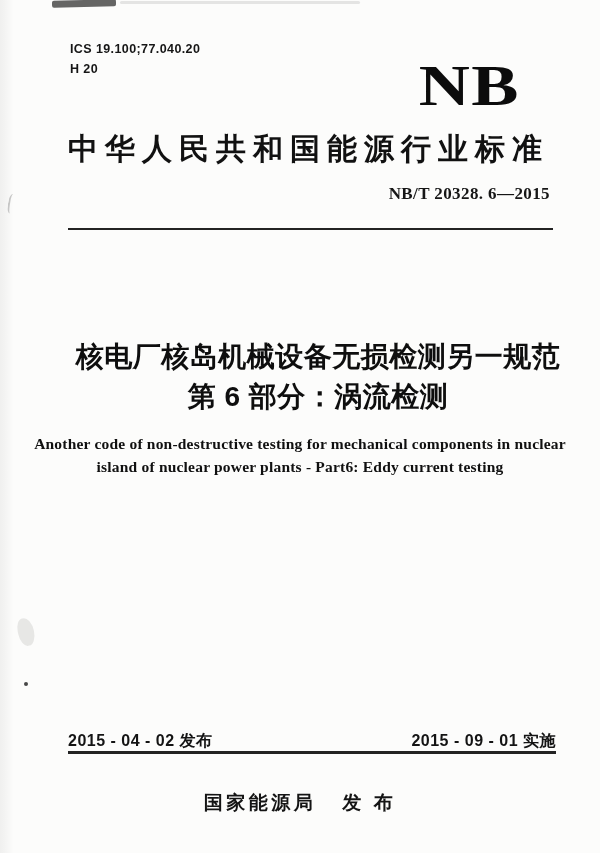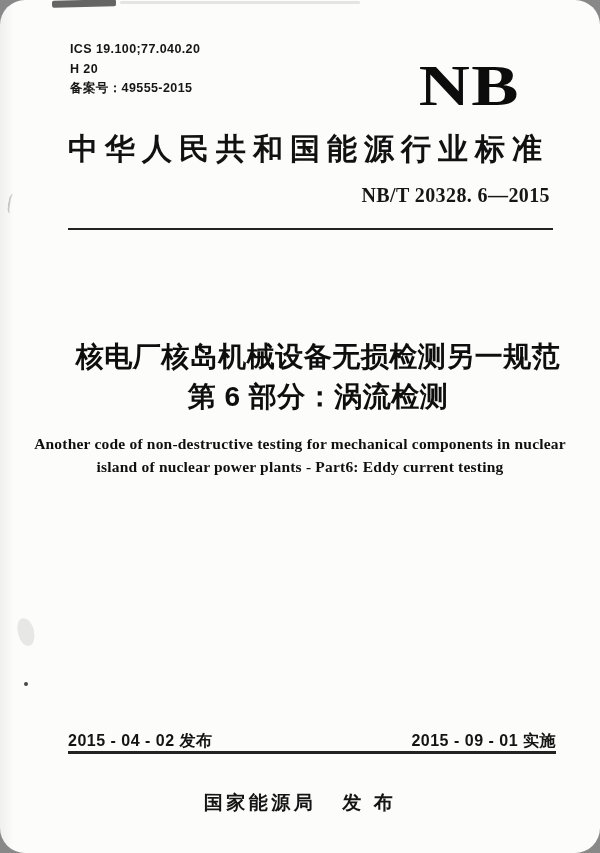--- a/index.html
+++ b/index.html
@@ -4,21 +4,20 @@
 <style>
   html,body{margin:0;padding:0;background:#888;}
   .page{
     position:relative;
     width:600px;height:853px;
     margin:0 auto;
     background:#fcfcfb;
     overflow:hidden;
     font-family:"Liberation Sans",sans-serif;
     color:#1a1a1a;
-    border-radius:25px;
   }
   .page::before{ 
     content:"";position:absolute;left:0;top:0;bottom:0;width:14px;
     background:linear-gradient(90deg,rgba(0,0,0,0.05),rgba(0,0,0,0));
     pointer-events:none;
   }
   
   .artifact{position:absolute;pointer-events:none;}
   .a-top-smudge{left:52px;top:0;width:64px;height:7px;background:#3f3f3f;opacity:.8;border-radius:2px;transform:rotate(-1.5deg);}
   .a-top-streak{left:120px;top:1px;width:240px;height:3px;background:#9a9a9a;opacity:.25;border-radius:2px;}
@@ -40,21 +39,21 @@
 
   
   .header-title{
     position:absolute;left:68px;top:129px;
     font-size:30px;font-weight:bold;letter-spacing:7px;
     white-space:nowrap;color:#111;
   }
   .std-no{
     position:absolute;top:184px;right:50px;
     font-family:"Liberation Serif",serif;
-    font-size:20px;font-weight:bold;letter-spacing:.4px;color:#161616;
+    font-size:17px;font-weight:bold;letter-spacing:.4px;color:#161616;
   }
   .rule{position:absolute;background:#232323;height:2px;}
   .rule-top{left:68px;right:47px;top:228px;}
   .rule-bottom{left:68px;right:44px;top:751px;height:2.5px;}
 
   
   .title-cn{
     position:absolute;left:0;right:0;top:337px;
     text-align:center;font-weight:bold;color:#0e0e0e;
     font-size:28px;line-height:40px;letter-spacing:.5px;padding-left:36px;
@@ -87,21 +86,20 @@
 
   <div class="artifact a-top-smudge"></div>
   <div class="artifact a-top-streak"></div>
   <div class="artifact a-left-squiggle1"></div>
   <div class="artifact a-left-blot"></div>
   <div class="artifact a-left-dot"></div>
 
   <div class="meta">
     <div>ICS 19.100;77.040.20</div>
     <div>H 20</div>
-    <div>备案号：49555-2015</div>
   </div>
 
   <div class="logo">NB</div>
 
   <div class="header-title">中华人民共和国能源行业标准</div>
   <div class="std-no">NB/T 20328. 6—2015</div>
   <div class="rule rule-top"></div>
 
   <div class="title-cn">
     <div>核电厂核岛机械设备无损检测另一规范</div>

